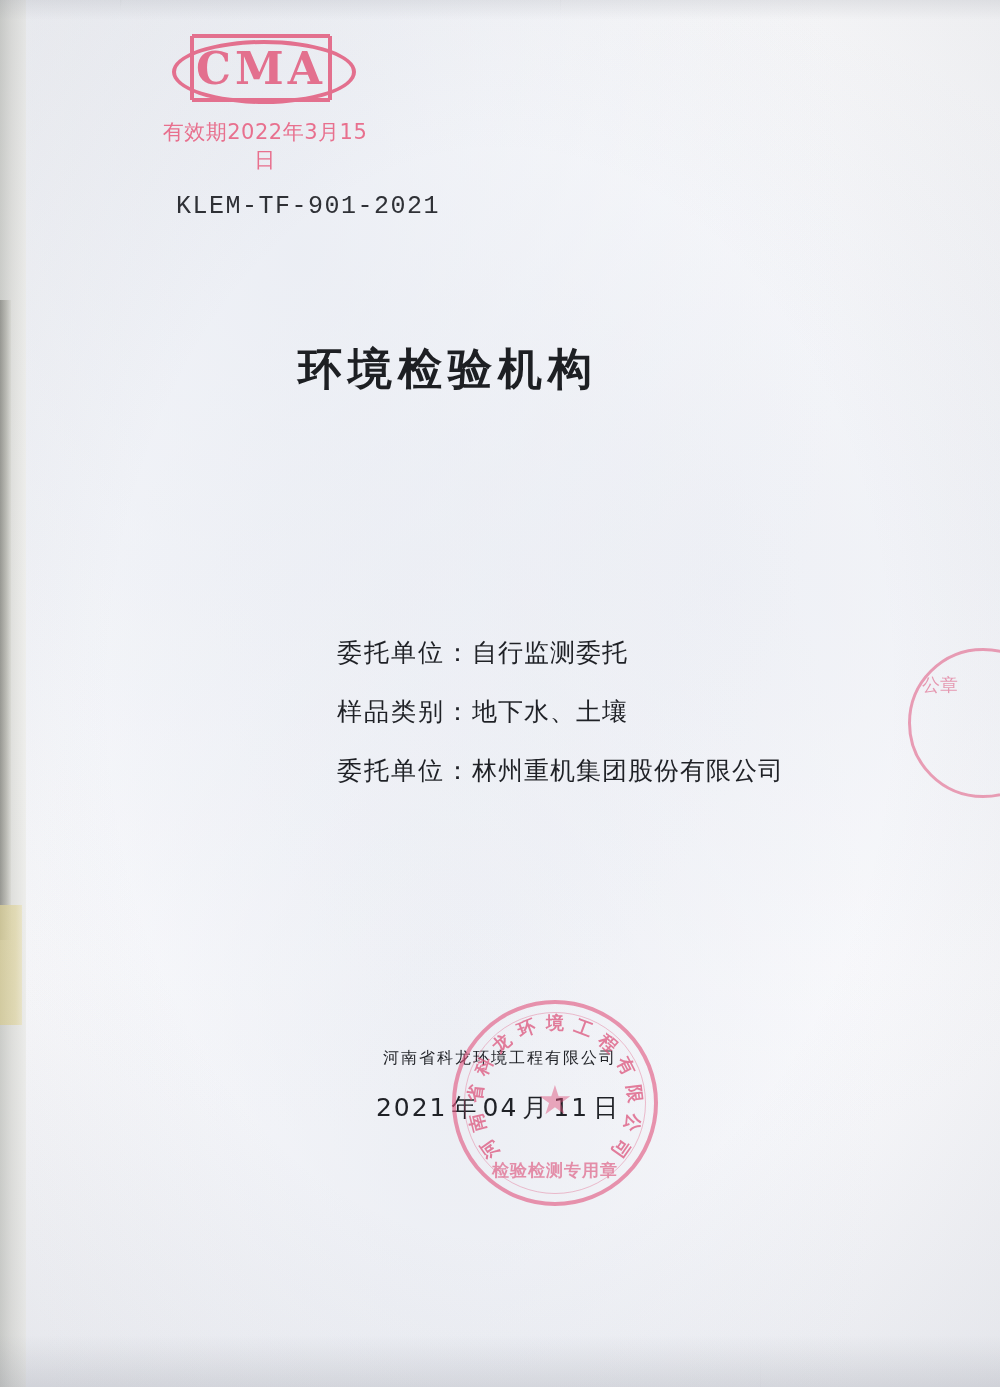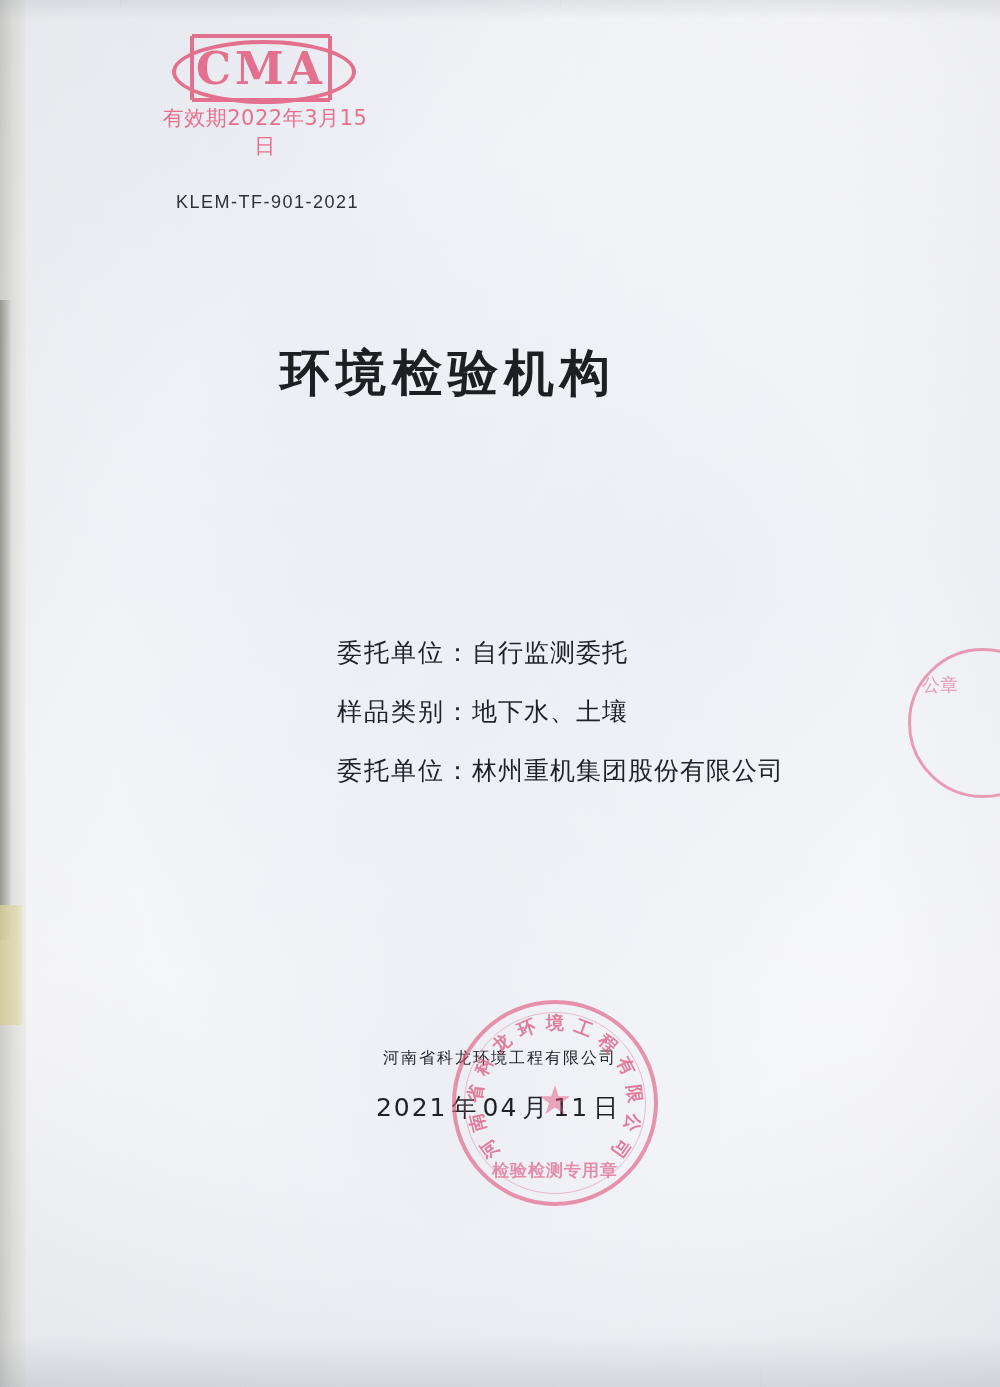--- a/index.html
+++ b/index.html
@@ -135,48 +135,48 @@
   .cma-number {
     margin-top: 6px;
     font-family: "DejaVu Sans", sans-serif;
     font-size: 27px;
     letter-spacing: 1px;
     color: #e8708e;
     text-align: center;
     width: 210px;
   }
   .cma-valid {
-    margin-top: 2px;
+    margin-top: 16px;
     font-family: "DejaVu Sans", sans-serif;
     font-size: 21px;
     color: #e8708e;
     text-align: center;
     width: 210px;
     letter-spacing: 0.5px;
   }
   .doc-code {
     position: absolute;
     left: 176px;
     top: 192px;
-    font-family: Liberation Sans, sans-serif;
-    font-size: 18px;
+    font-family: Liberation Mono, monospace;
+    font-size: 25px;
     color: #2f3136;
     letter-spacing: 1.5px;
   }
 
   
   .title {
     position: absolute;
     left: 0;
     top: 338px;
     width: 896px;
     text-align: center;
     font-family: "DejaVu Sans", "Liberation Sans", sans-serif;
     font-weight: 700;
-    font-size: 50px;
+    font-size: 44px;
     letter-spacing: 6px;
     color: #1d1f23;
     line-height: 1.42;
   }
   .title .line2 { display: block; }
 
   
   .fields {
     position: absolute;
     left: 337px;

